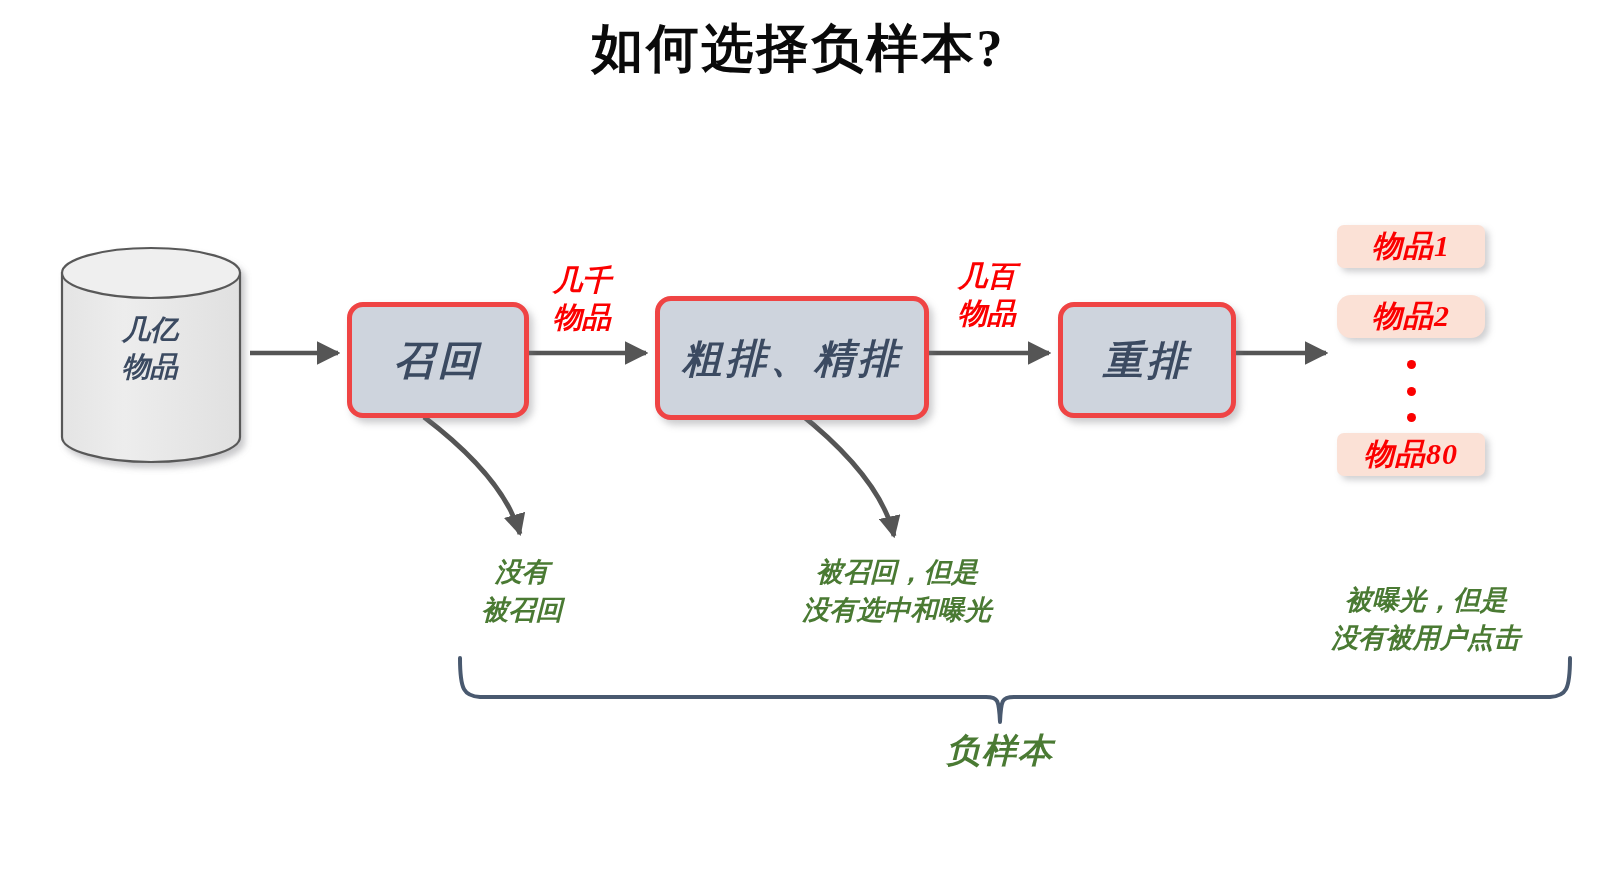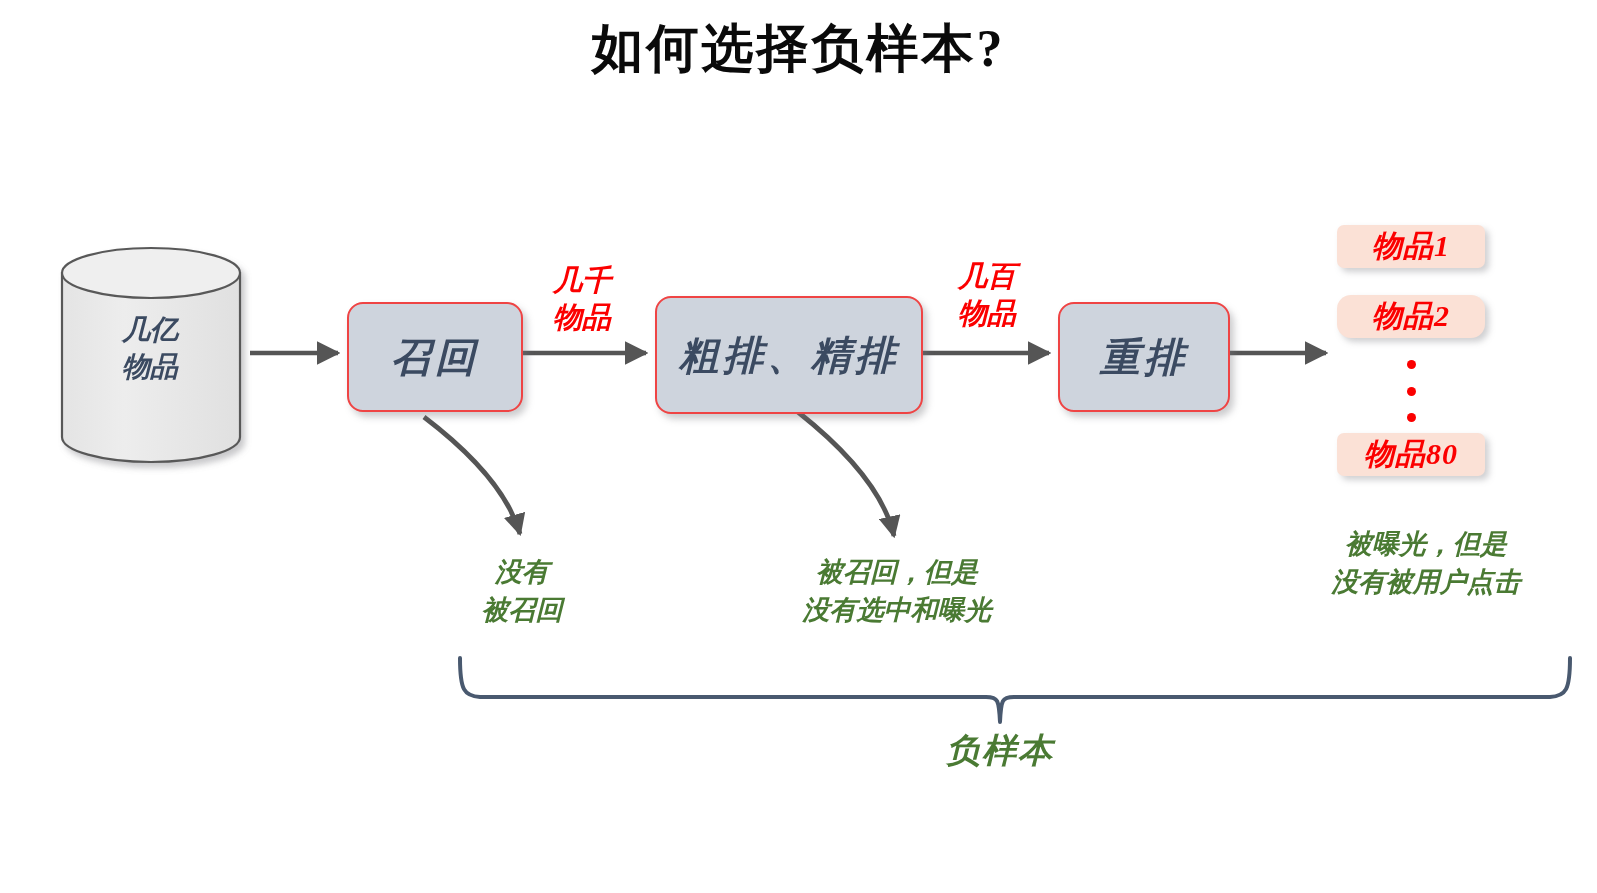--- a/index.html
+++ b/index.html
@@ -59,21 +59,21 @@
     font-weight: bold;
     line-height: 1.32;
     color: #3b4a61;
     white-space: pre-line;
   }
 
   
   .stage-box {
     position: absolute;
     background: #ced4dd;
-    border: 2px solid #ef4444;
+    border: 5px solid #ef4444;
     border-radius: 16px;
     box-shadow: 4px 5px 7px rgba(120,120,125,0.38);
     display: flex;
     align-items: center;
     justify-content: center;
   }
   .stage-box .stage-label {
     font-family: "Liberation Serif", "DejaVu Serif", serif;
     font-size: 40px;
     font-weight: bold;
@@ -154,21 +154,21 @@
     font-family: "Liberation Serif", "DejaVu Serif", serif;
     font-size: 27px;
     font-style: italic;
     font-weight: bold;
     line-height: 1.42;
     color: #4a7a33;
     white-space: pre-line;
   }
   #note-0 { left: 410px; top: 553px; width: 224px; }
   #note-1 { left: 742px; top: 553px; width: 310px; }
-  #note-2 { left: 1268px; top: 525px; width: 316px; }
+  #note-2 { left: 1268px; top: 581px; width: 316px; }
 
   .brace-label {
     position: absolute;
     left: 900px;
     top: 728px;
     width: 200px;
     text-align: center;
     font-family: "Liberation Serif", "DejaVu Serif", serif;
     font-size: 34px;
     font-style: italic;

